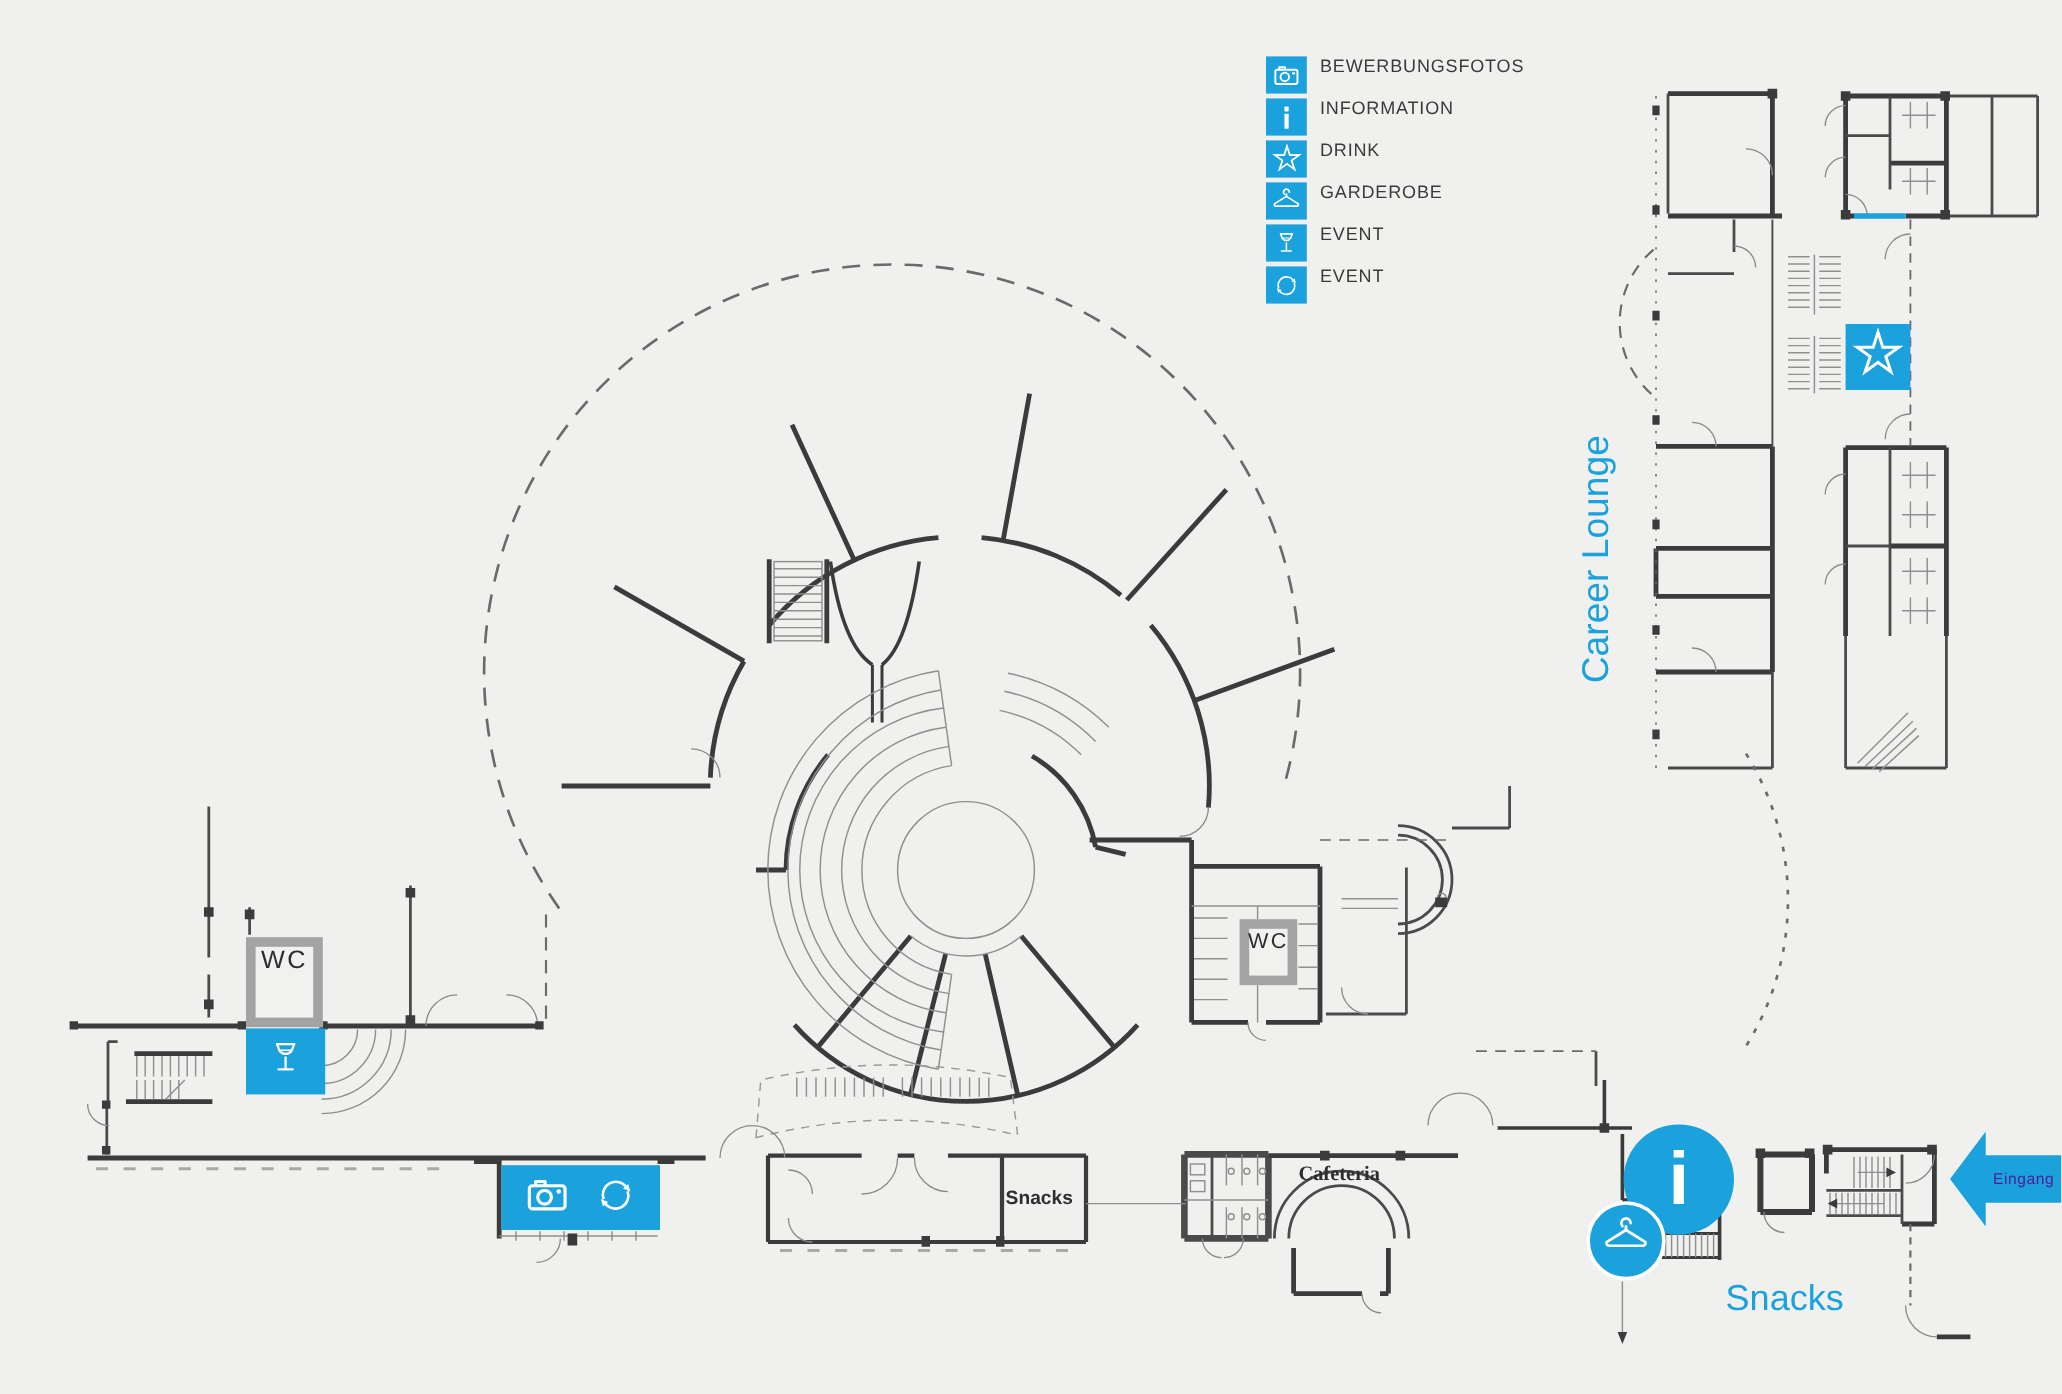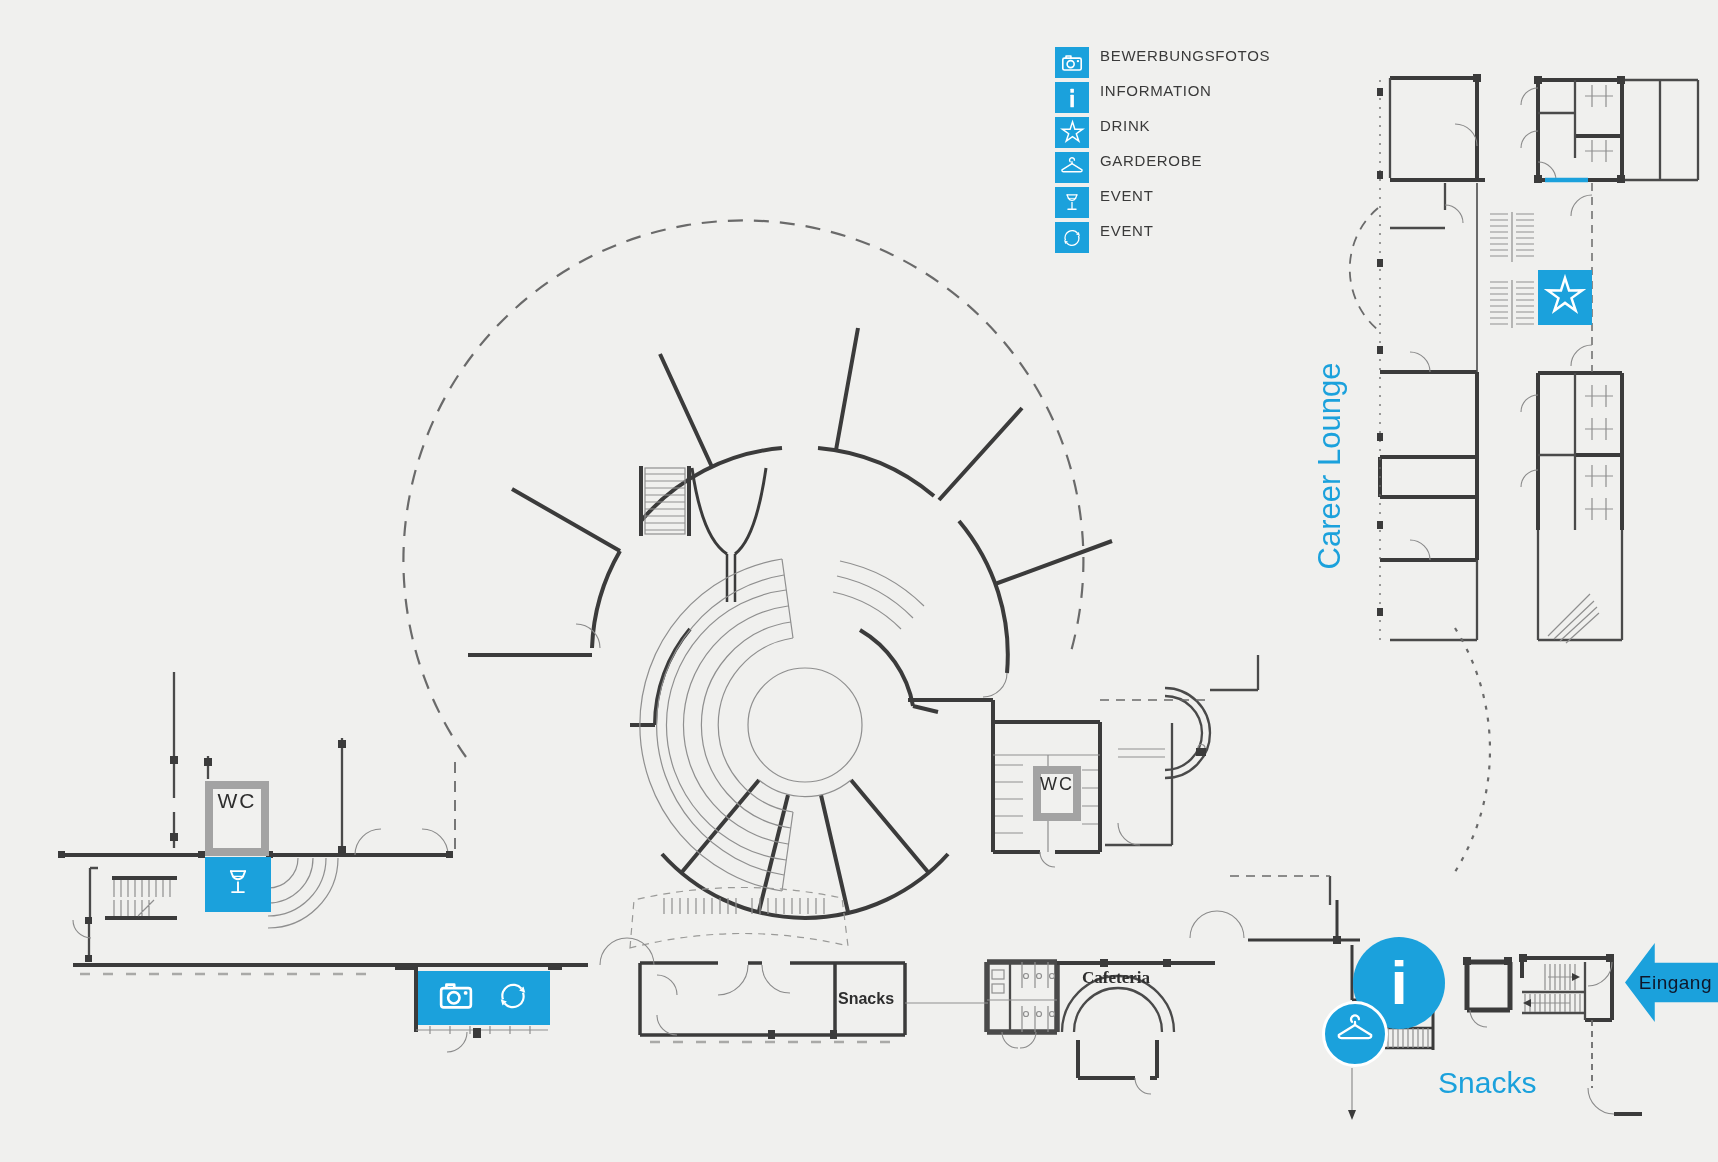--- a/index.html
+++ b/index.html
@@ -22,21 +22,21 @@
          color:#2d2d2d;letter-spacing:2px;z-index:2;box-sizing:border-box;}
   
   .marker{background:var(--accent);display:flex;align-items:center;justify-content:center;z-index:3;}
   .mcircle{border-radius:50%;}
   .info-marker{left:1353px;top:937px;width:92px;height:92px;z-index:3;}
   .info-i{color:#fff;font-size:62px;font-weight:bold;line-height:86px;}
   .gard-marker{left:1322px;top:1001px;width:66px;height:66px;border:3px solid #fff;box-sizing:border-box;z-index:4;}
   .eingang{left:1625px;top:943px;width:93px;height:79px;background:var(--accent);z-index:3;
            clip-path:polygon(0 50%,32% 0,32% 25%,100% 25%,100% 75%,32% 75%,32% 100%);
            display:flex;align-items:center;justify-content:flex-end;}
-  .eingang span{color:#0f172a;font-size:19px;margin-right:6px;letter-spacing:.5px;}
+  .eingang span{color:#4c1d95;font-size:13px;margin-right:6px;letter-spacing:.5px;}
 </style>
 </head>
 <body>
 
 <svg width="0" height="0" style="position:absolute">
   <defs>
     <symbol id="sym-camera" viewBox="0 0 48 48">
       <g stroke="#fff" stroke-width="3" fill="none" stroke-linejoin="round">
         <rect x="7" y="15" width="34" height="22" rx="3"></rect>
         <path d="M13 15v-4h9v4"></path>

